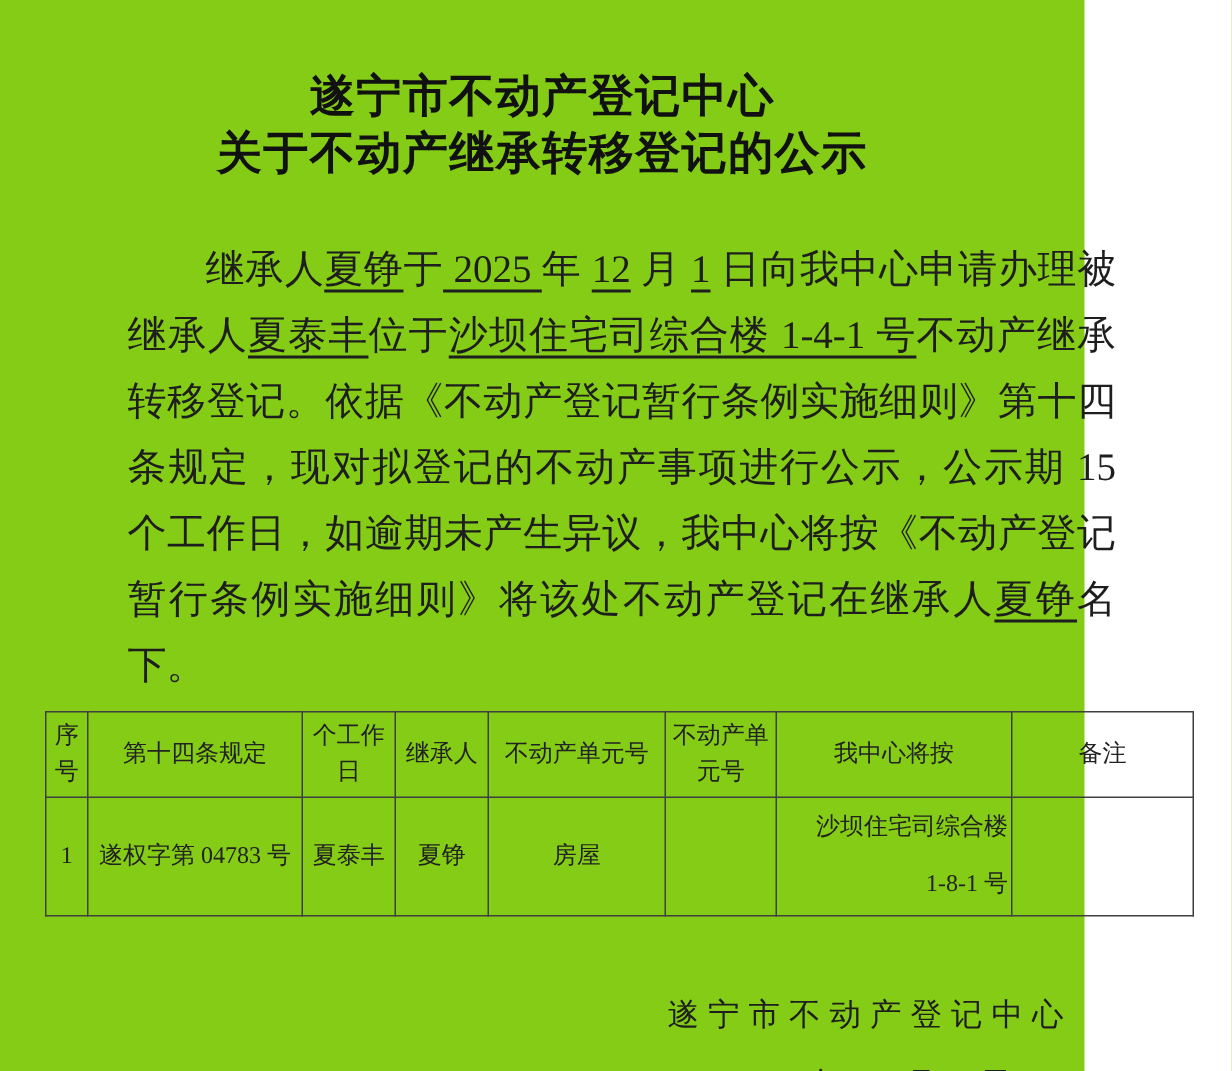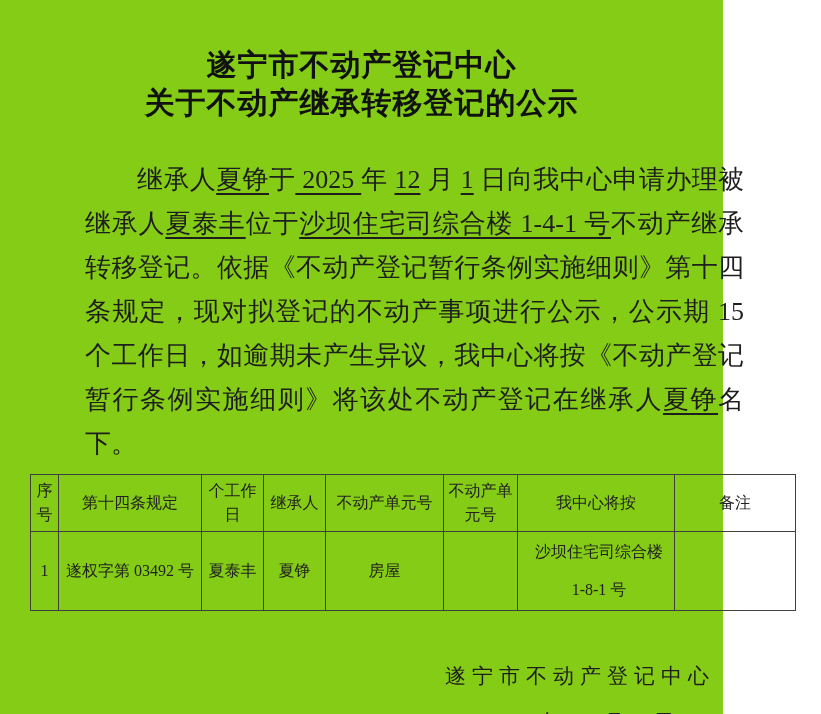--- a/index.html
+++ b/index.html
@@ -59,21 +59,21 @@
     text-align: center;
     vertical-align: middle;
     padding: 1px 2px;
     word-break: break-all;
     line-height: 24px;
     box-sizing: border-box;
   }
   .prop-table thead tr { height: 57px; }
   .prop-table tbody tr { height: 78px; }
   .prop-table td.loc-cell {
-    text-align: center;
+    text-align: right;
     padding-left: 8px;
     line-height: 38px;
   }
   .signature {
     margin: 46px 0 0 440px;
     width: 280px;
     text-align: center;
     color: #1e1e1e;
   }
   .sig-org {
@@ -121,21 +121,21 @@
           <th>继承人</th>
           <th>不动产单元号</th>
           <th>不动产单元号</th>
           <th>我中心将按</th>
           <th>备注</th>
         </tr>
     </thead>
     <tbody id="tbody-rows">
         <tr>
           <td>1</td>
-          <td>遂权字第 03492 号</td>
+          <td>遂权字第 04783 号</td>
           <td>夏泰丰</td>
           <td>夏铮</td>
           <td>房屋</td>
           <td></td>
           <td class="loc-cell">
             <div>沙坝住宅司综合楼</div>
             <div>1-8-1 号</div>
           </td>
           <td></td>
         </tr>

